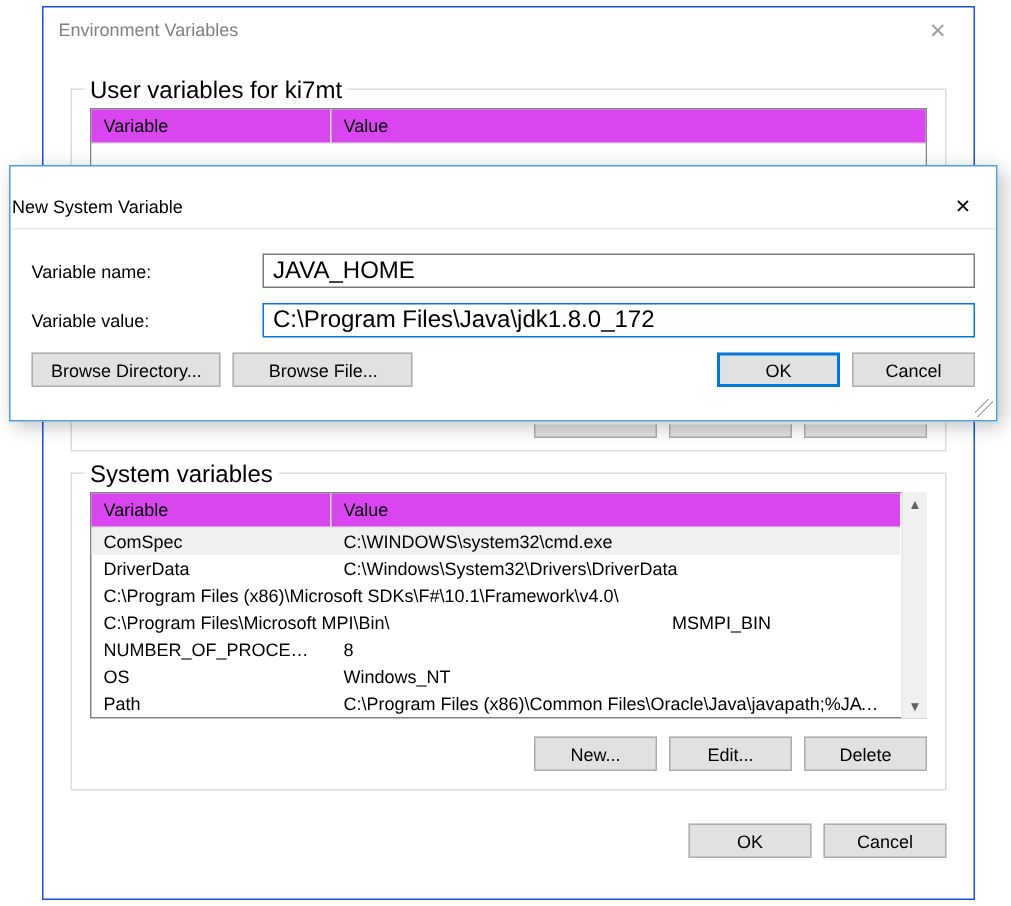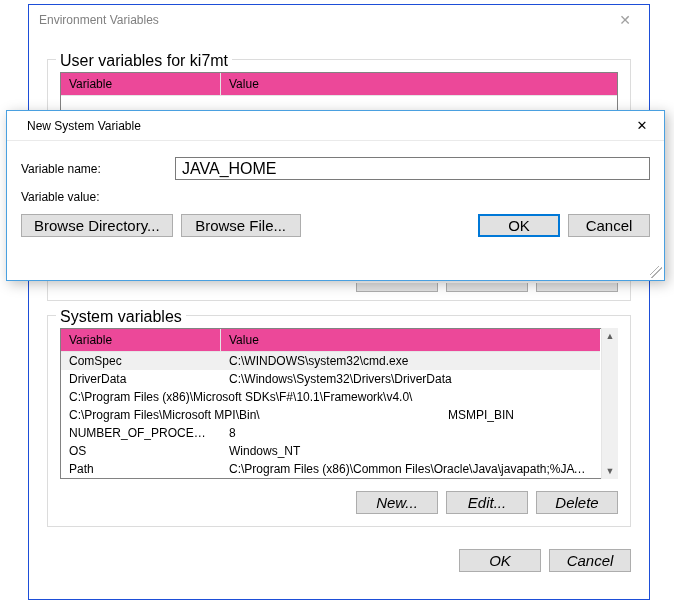--- a/index.html
+++ b/index.html
@@ -36,21 +36,21 @@
   }
 
   .var-table {
     border: 1px solid #828282;
     background: #fff;
     font-size: 12px;
     width: 100%;
   }
   .var-table-head {
     display: flex;
-    background: #ec4899;
+    background: #d946ef;
     border-bottom: 1px solid #e5e5e5;
   }
   .var-table-head .col {
     padding: 4px 8px;
     border-right: 1px solid #e5e5e5;
   }
   .var-table-head .col:last-child { border-right: none; flex: 1; }
   .var-table-head .col.variable { width: 160px; }
   .var-table-body { position: relative; }
   .var-table-body .row {
@@ -66,46 +66,47 @@
   .scrollbar-v {
     position: absolute; right: 0; top: 0; bottom: 0;
     width: 17px; background: #f0f0f0;
     border-left: 1px solid #e5e5e5;
     display: flex; flex-direction: column; justify-content: space-between; align-items: center;
   }
   .scrollbar-v .arrow { font-size: 9px; color: #606060; padding: 3px 0; }
 
   .btn-row {
     display: flex; justify-content: flex-end;
-    gap: 8px; margin-top: 12px; font-style: italic;
+    gap: 8px; margin-top: 12px;
   }
   .btn {
     min-width: 82px; height: 23px;
     background: #e1e1e1;
     border: 1px solid #adadad;
-    font-size: 15px; color: #000;
+    font-size: 12px; color: #000;
     display: inline-flex; align-items: center; justify-content: center;
     padding: 0 12px;
   }
 
   
   .nsv-window {
     position: absolute;
     left: 6px; top: 110px;
     width: 659px; height: 171px;
     background: #fff;
     border: 1px solid #4aa0e0;
     box-shadow: 3px 3px 12px rgba(0,0,0,0.25);
   }
   .nsv-titlebar {
     height: 30px;
     display: flex; align-items: center; justify-content: space-between;
-    padding: 0 0 0 20px;
+    padding: 0 0 0 1px;
     font-size: 12px; color: #000;
     border-bottom: 1px solid #eaeaea;
+    margin-top: 12px;
   }
   .nsv-titlebar .close-btn {
     width: 44px; height: 29px;
     display: flex; align-items: center; justify-content: center;
     font-size: 13px; color: #000;
   }
   .nsv-body { padding: 16px 14px 10px 14px; }
   .form-row { display: flex; align-items: center; margin-bottom: 10px; }
   .form-row .label { width: 154px; font-size: 12px; }
   .form-row input[type=text] {
@@ -230,20 +231,21 @@
       <span>✕</span>
     </div>
   </div>
   <div class="nsv-body">
     <div class="form-row">
       <div class="label">Variable name:</div>
       <input type="text" value="JAVA_HOME" style="">
     </div>
     <div class="form-row">
       <div class="label">Variable value:</div>
+      <input type="text" class="focused" value="C:\Program Files\Java\jdk1.8.0_172" style="">
     </div>
     <div class="nsv-btn-row">
       <div class="left">
         <div class="btn wide">Browse Directory...</div>
         <div class="btn wide">Browse File...</div>
       </div>
       <div class="right">
         <div class="btn primary">OK</div>
         <div class="btn">Cancel</div>
       </div>

